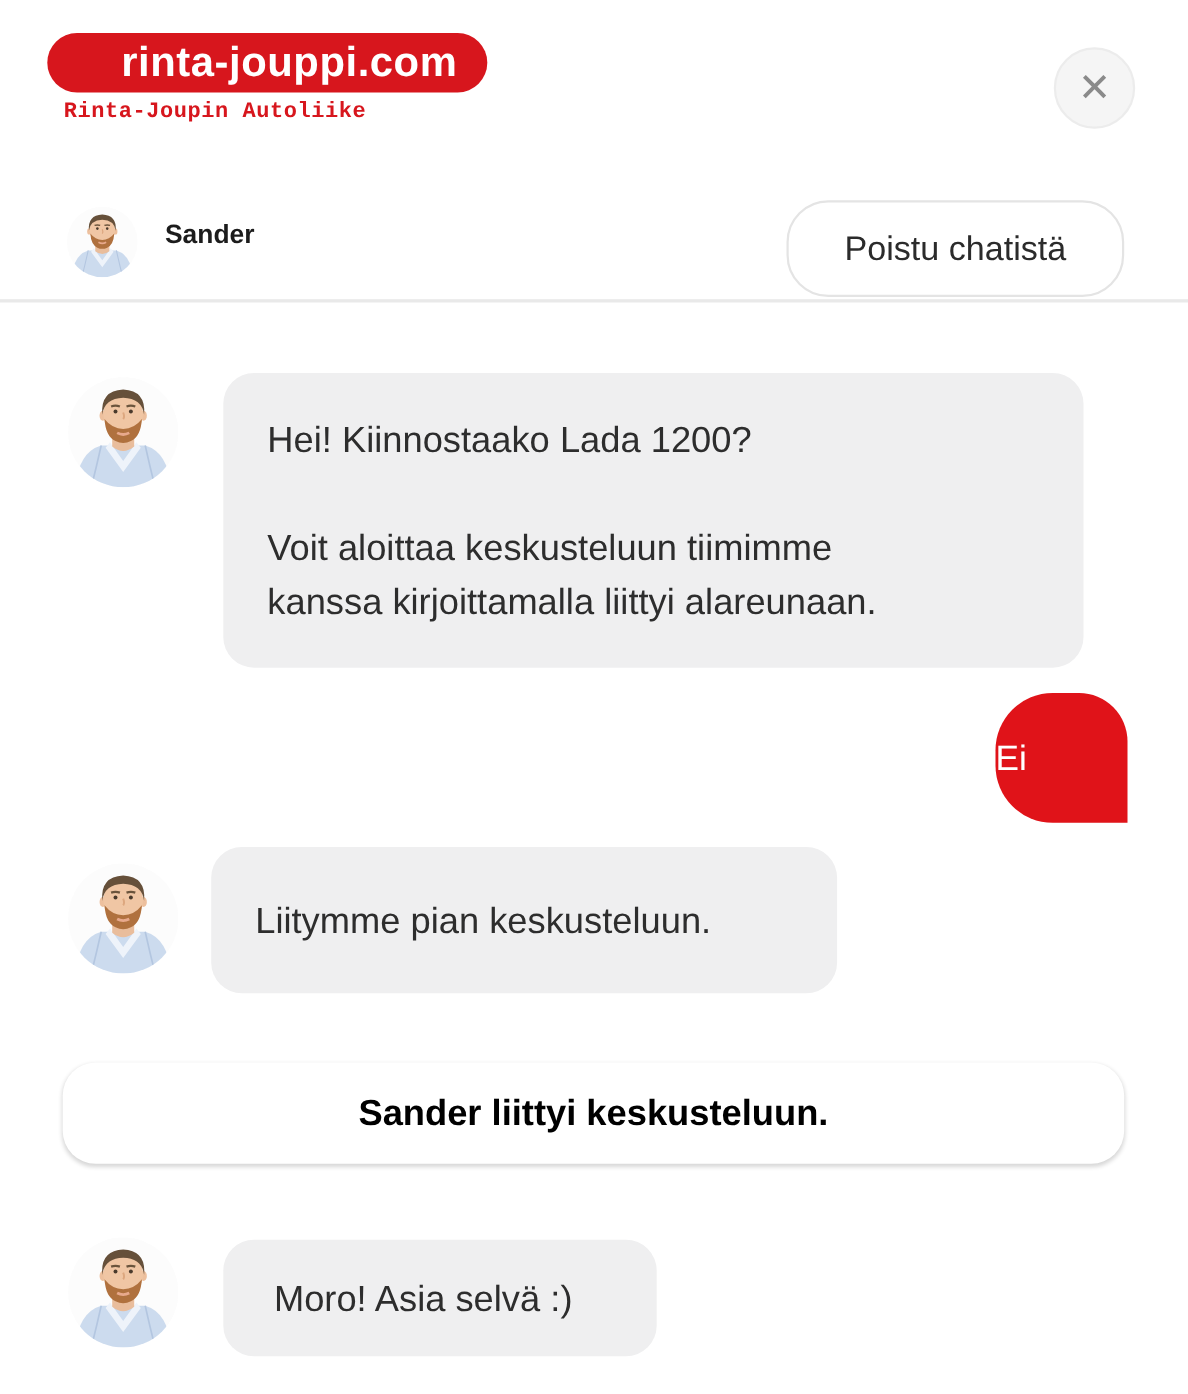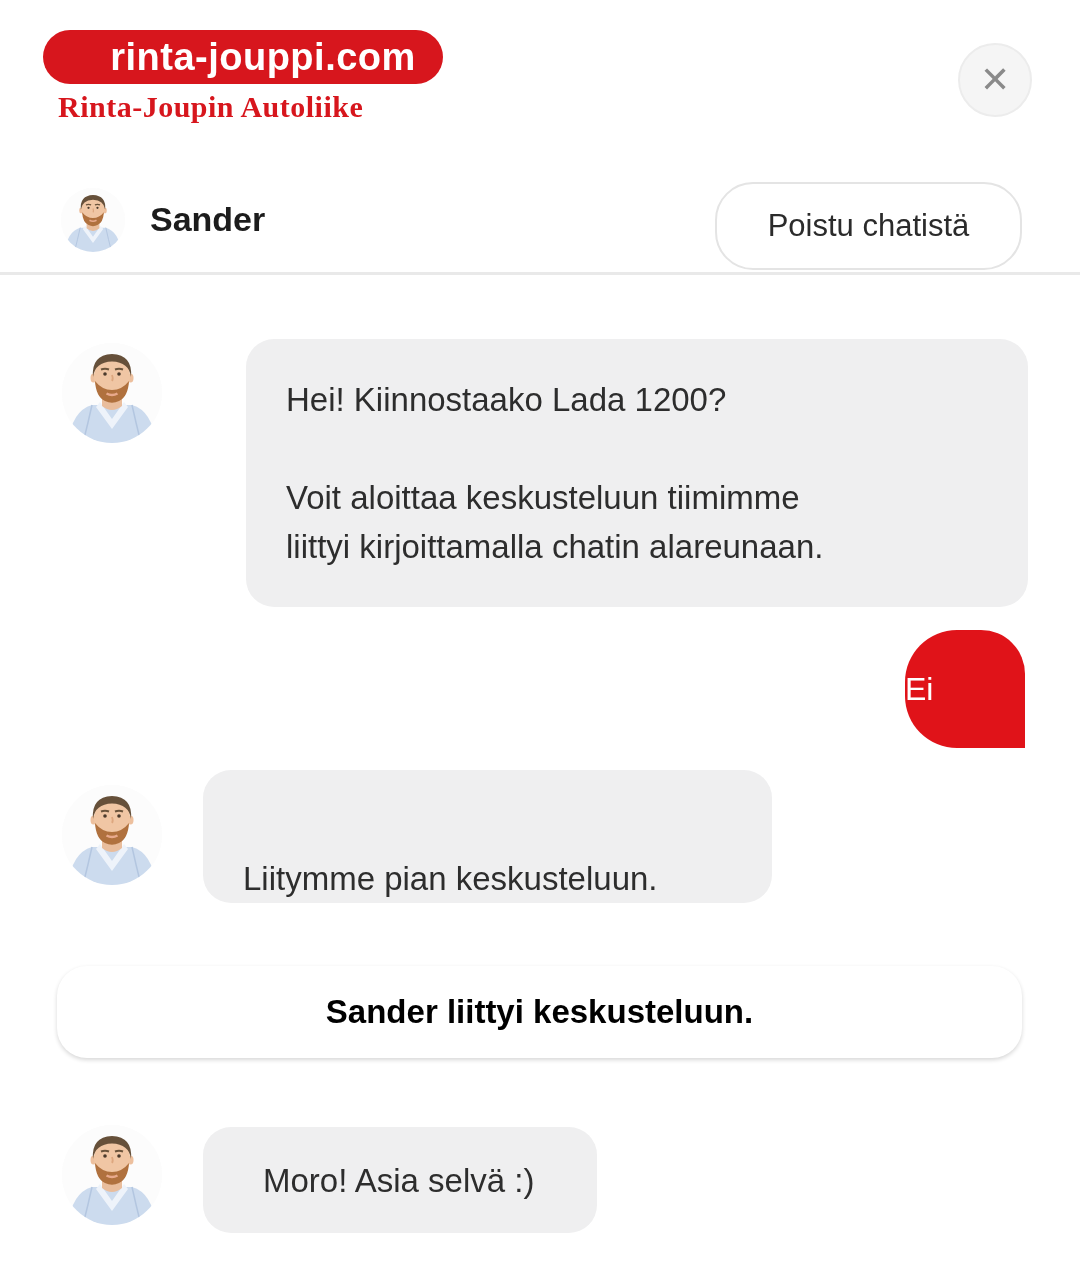--- a/index.html
+++ b/index.html
@@ -19,43 +19,43 @@
     width: 400px; height: 54px;
     background: var(--brand-red, #d7161d);
     border-radius: 28px;
     display: flex; align-items: center; justify-content: center;
   }
   .logo-pill span {
     color: #ffffff; font-weight: 700; font-size: 38px; letter-spacing: 0.5px; margin-left: 40px;
   }
   .brand-subtitle {
     position: absolute; left: 58px; top: 90px;
-    font-family: Liberation Serif, serif;
-    font-weight: 700; font-size: 30px; letter-spacing: 0.5px;
+    font-family: Liberation Mono, monospace;
+    font-weight: 700; font-size: 20px; letter-spacing: 0.5px;
     color: var(--brand-red, #d7161d);
   }
   .close-btn {
     position: absolute; left: 958px; top: 43px;
     width: 74px; height: 74px; border-radius: 50%;
     background: #f5f5f5; border: 2px solid #ececec;
     display: flex; align-items: center; justify-content: center;
     cursor: pointer; padding: 0;
   }
   .close-btn span { font-size: 36px; color: #8a8a8a; line-height: 1; }
   
   .hdr-avatar {
     position: absolute; left: 61px; top: 188px; width: 64px; height: 64px;
   }
   .avatar {
     border-radius: 50%; overflow: hidden; background: #fcfcfc;
   }
   .avatar svg { display: block; width: 100%; height: 100%; }
   .agent-name {
     position: absolute; left: 150px; top: 200px;
-    font-size: 34px; font-weight: 700; color: var(--name-text, #1c1c1c);
+    font-size: 24px; font-weight: 700; color: var(--name-text, #1c1c1c);
   }
   .leave-btn {
     position: absolute; left: 715px; top: 182px;
     width: 307px; height: 88px;
     background: #ffffff; border: 2px solid #e4e4e4; border-radius: 38px;
     font-family: inherit; font-size: 31px; color: #2b2b2b;
     display: flex; align-items: center; justify-content: center;
     cursor: pointer;
   }
   .divider {
@@ -66,46 +66,45 @@
   .msg-avatar { position: absolute; width: 100px; height: 100px; }
   .bubble {
     position: absolute;
     background: var(--agent-bubble, #efeff0);
     border-radius: 28px;
     font-size: 33px; line-height: 49px; color: var(--text-primary, #2d2d2d);
   }
   .bubble-1 {
     left: 203px; top: 339px; width: 782px; min-height: 262px;
     padding: 36px 40px;
-    margin-left: 43px;
   }
   .bubble-1 p { margin: 0; }
   .bubble-1 p + p { margin-top: 49px; }
   .bubble-1 .line { display: block; }
   .bubble-visitor {
     left: 905px; top: 630px; width: 120px; height: 118px;
     background: var(--visitor-bubble, #e01319);
     border-radius: 52px 44px 0 52px;
     display: flex; align-items: center; justify-content: flex-start;
     color: #ffffff; font-size: 32px;
   }
   .bubble-2 {
-    left: 203px; top: 770px; width: 569px; height: 133px;
-    display: flex; align-items: flex-end; padding: 0 40px;
+    left: 192px; top: 770px; width: 569px; height: 133px;
+    display: flex; align-items: center; padding: 0 40px;
   }
   .system-card {
     position: absolute; left: 57px; top: 966px; width: 965px; height: 92px;
     background: #ffffff; border-radius: 30px;
     box-shadow: 0 2px 4px rgba(0,0,0,0.16);
     display: flex; align-items: center; justify-content: center;
     font-size: 33px; font-weight: 700; color: #000000;
   }
   .bubble-3 {
     left: 203px; top: 1127px; width: 394px; height: 106px;
-    display: flex; align-items: center; padding: 0 60px;
+    display: flex; align-items: center; padding: 0 46px;
   }
   .av-1 { left: 62px; top: 343px; }
   .av-2 { left: 62px; top: 785px; }
   .av-3 { left: 62px; top: 1125px; }
 </style>
 </head>
 <body>
 
 <div class="screen">
 
@@ -158,21 +157,21 @@
       <circle cx="57" cy="31" r="1.8" fill="#4a3a2c"></circle>
       <path d="M39 26.5 Q43 25 47 26.5" stroke="#6b543c" stroke-width="2" fill="none"></path>
       <path d="M53 26.5 Q57 25 61 26.5" stroke="#6b543c" stroke-width="2" fill="none"></path>
       <path d="M50 32 Q51.5 36 50 38" stroke="#dda77f" stroke-width="1.8" fill="none"></path>
     </svg>
   </div>
   <div class="bubble bubble-1">
     <p>Hei! Kiinnostaako Lada 1200?</p>
     <p>
       <span class="line">Voit aloittaa keskusteluun tiimimme</span>
-      <span class="line">liittyi kirjoittamalla chatin alareunaan.</span>
+      <span class="line">kanssa kirjoittamalla liittyi alareunaan.</span>
     </p>
   </div>
 
   <div class="bubble bubble-visitor">
     <span>Ei</span>
   </div>
 
   <div class="avatar msg-avatar av-2">
     <svg viewBox="0 0 100 100" aria-hidden="true">
       <rect width="100" height="100" fill="#fcfcfc"></rect>

